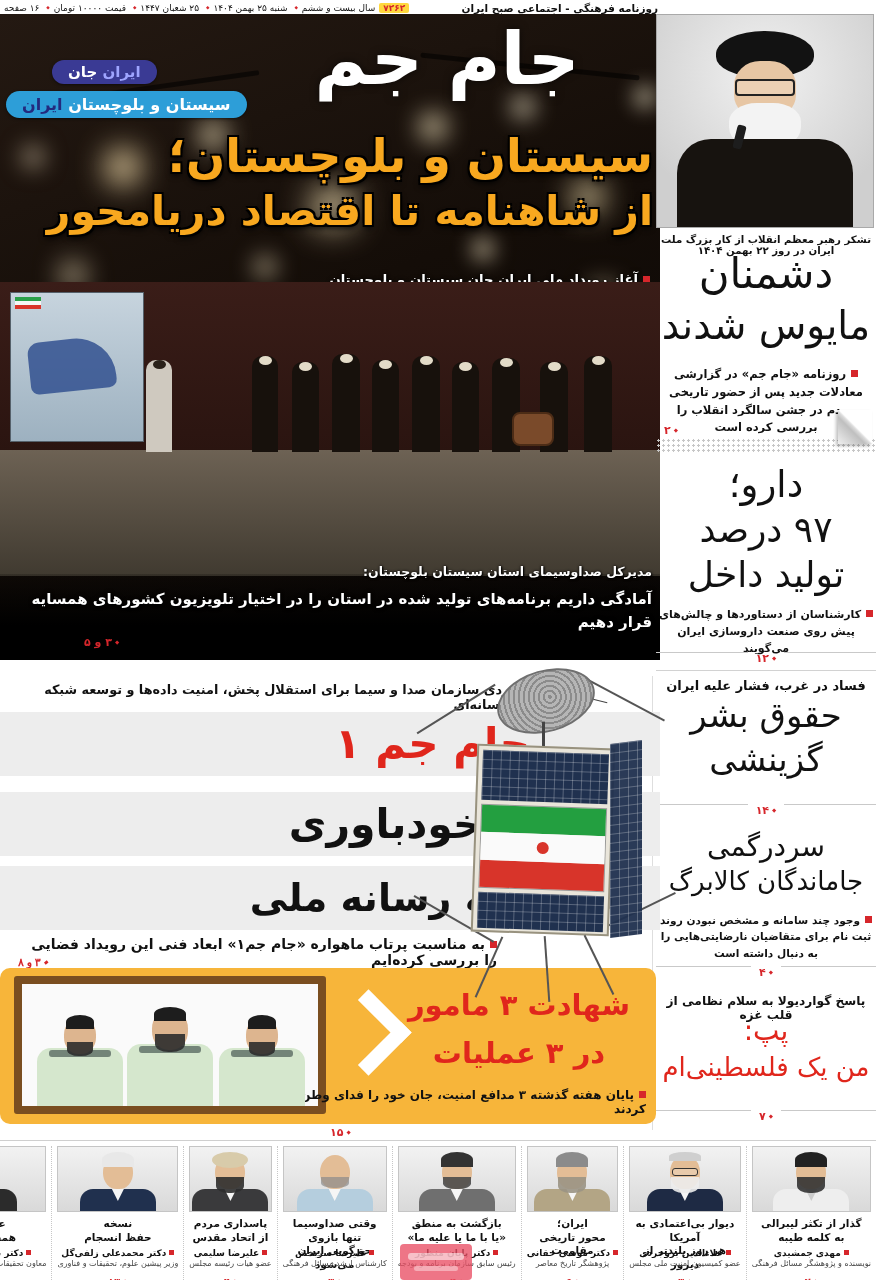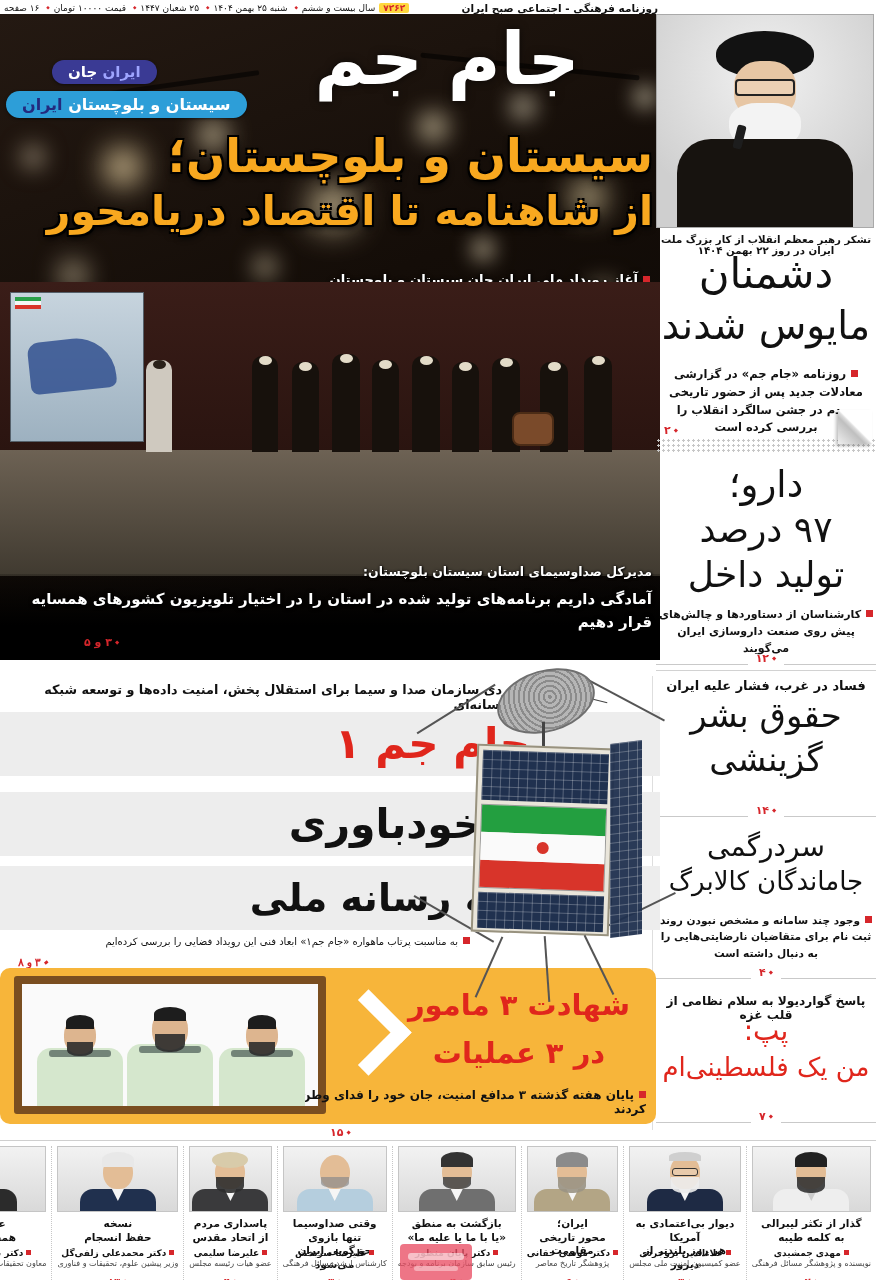--- a/index.html
+++ b/index.html
@@ -54,21 +54,21 @@
   .man.light i{background:#2a211a;}
   .drum{left:512px;top:398px;width:38px;height:30px;background:#7a4a2a;border-radius:8px;border:2px solid #4c2c16;}
   .crowd{left:0;top:560px;width:660px;height:86px;background:linear-gradient(rgba(8,6,4,.2),#000 60%);}
   .ckick{left:300px;top:550px;width:352px;color:#fff;font-size:12.5px;font-weight:bold;
          text-shadow:0 0 3px #000,1px 1px 2px #000;text-align:right;}
   .cquote{left:16px;top:574px;width:636px;color:#fff;font-size:15px;font-weight:bold;line-height:1.5;
           text-shadow:0 0 4px #000,1px 1px 2px #000;}
   
   .pr{color:#d6262b;font-weight:bold;font-size:11px;white-space:nowrap;}
   .pr .d::before{content:"◆";font-size:5.5px;vertical-align:2px;margin-left:3px;}
-  .ruled{display:flex;align-items:flex-end;width:100%;}
+  .ruled{display:flex;align-items:flex-start;width:100%;}
   .ruled .ln{flex:1;border-top:1px solid #c9c9c9;}
   .ruled .pr{margin:0 8px;}
   
   .rcol{left:656px;top:14px;width:220px;height:1126px;}
   .lbox{left:0;top:0;width:218px;height:214px;border:1px solid #a9a9a9;box-sizing:border-box;overflow:hidden;
         background:radial-gradient(circle at 50% 28%,#f1f1f1,#cfcfcf 75%);}
   .kp{position:absolute;left:50%;transform:translateX(-50%);}
   .turban{top:16px;width:98px;height:46px;background:#121212;border-radius:50% 50% 44% 44%;}
   .face{top:46px;width:62px;height:58px;background:#e7c6a4;border-radius:42%;}
   .glasses{top:64px;width:56px;height:13px;border:2px solid #222;border-radius:4px;background:rgba(255,255,255,.18);}
@@ -85,21 +85,21 @@
         background-image:radial-gradient(#c6c6c6 1.1px,transparent 1.3px);background-size:5px 5px;}
   .hrl{border-top:1px solid #d2d2d2;width:100%;}
   .red{color:#e0261c;}
   
   .skick{left:0;top:682px;width:562px;font-size:12.8px;font-weight:bold;}
   .pline{left:556px;top:696px;width:52px;height:1px;background:#444;transform:rotate(14deg);}
   .band{left:0;width:660px;height:64px;background:#ededed;display:flex;align-items:center;
         justify-content:center;box-sizing:border-box;padding-left:205px;}
   .band .t{font-weight:900;font-size:41px;color:#111;line-height:1;}
   .band1 .t{color:#e0261c;font-size:42px;}
-  .ssum{left:0;top:936px;width:470px;font-size:10px;font-weight:normal;}
+  .ssum{left:0;top:936px;width:470px;font-size:14px;font-weight:bold;padding-left:27px;}
   
   .sat{left:438px;top:668px;width:212px;height:298px;z-index:5;}
   .ant{position:absolute;background:#555;width:92px;height:1.5px;}
   .dish{left:58px;top:2px;width:96px;height:58px;border-radius:50%;transform:rotate(-16deg);
         background:repeating-radial-gradient(circle at 55% 45%,#8b8b8b 0 2px,#b5b5b5 2px 5px);
         border:2px solid #6f6f6f;}
   .mast{left:104px;top:54px;width:3px;height:24px;background:#444;}
   .sbody{left:36px;top:78px;width:138px;height:188px;background:#e9e5da;border:2px solid #98927f;
          transform:rotate(2deg);box-sizing:border-box;padding:4px;}
   .grid{background:#20314f;background-image:linear-gradient(rgba(255,255,255,.25) 1px,transparent 1px),

